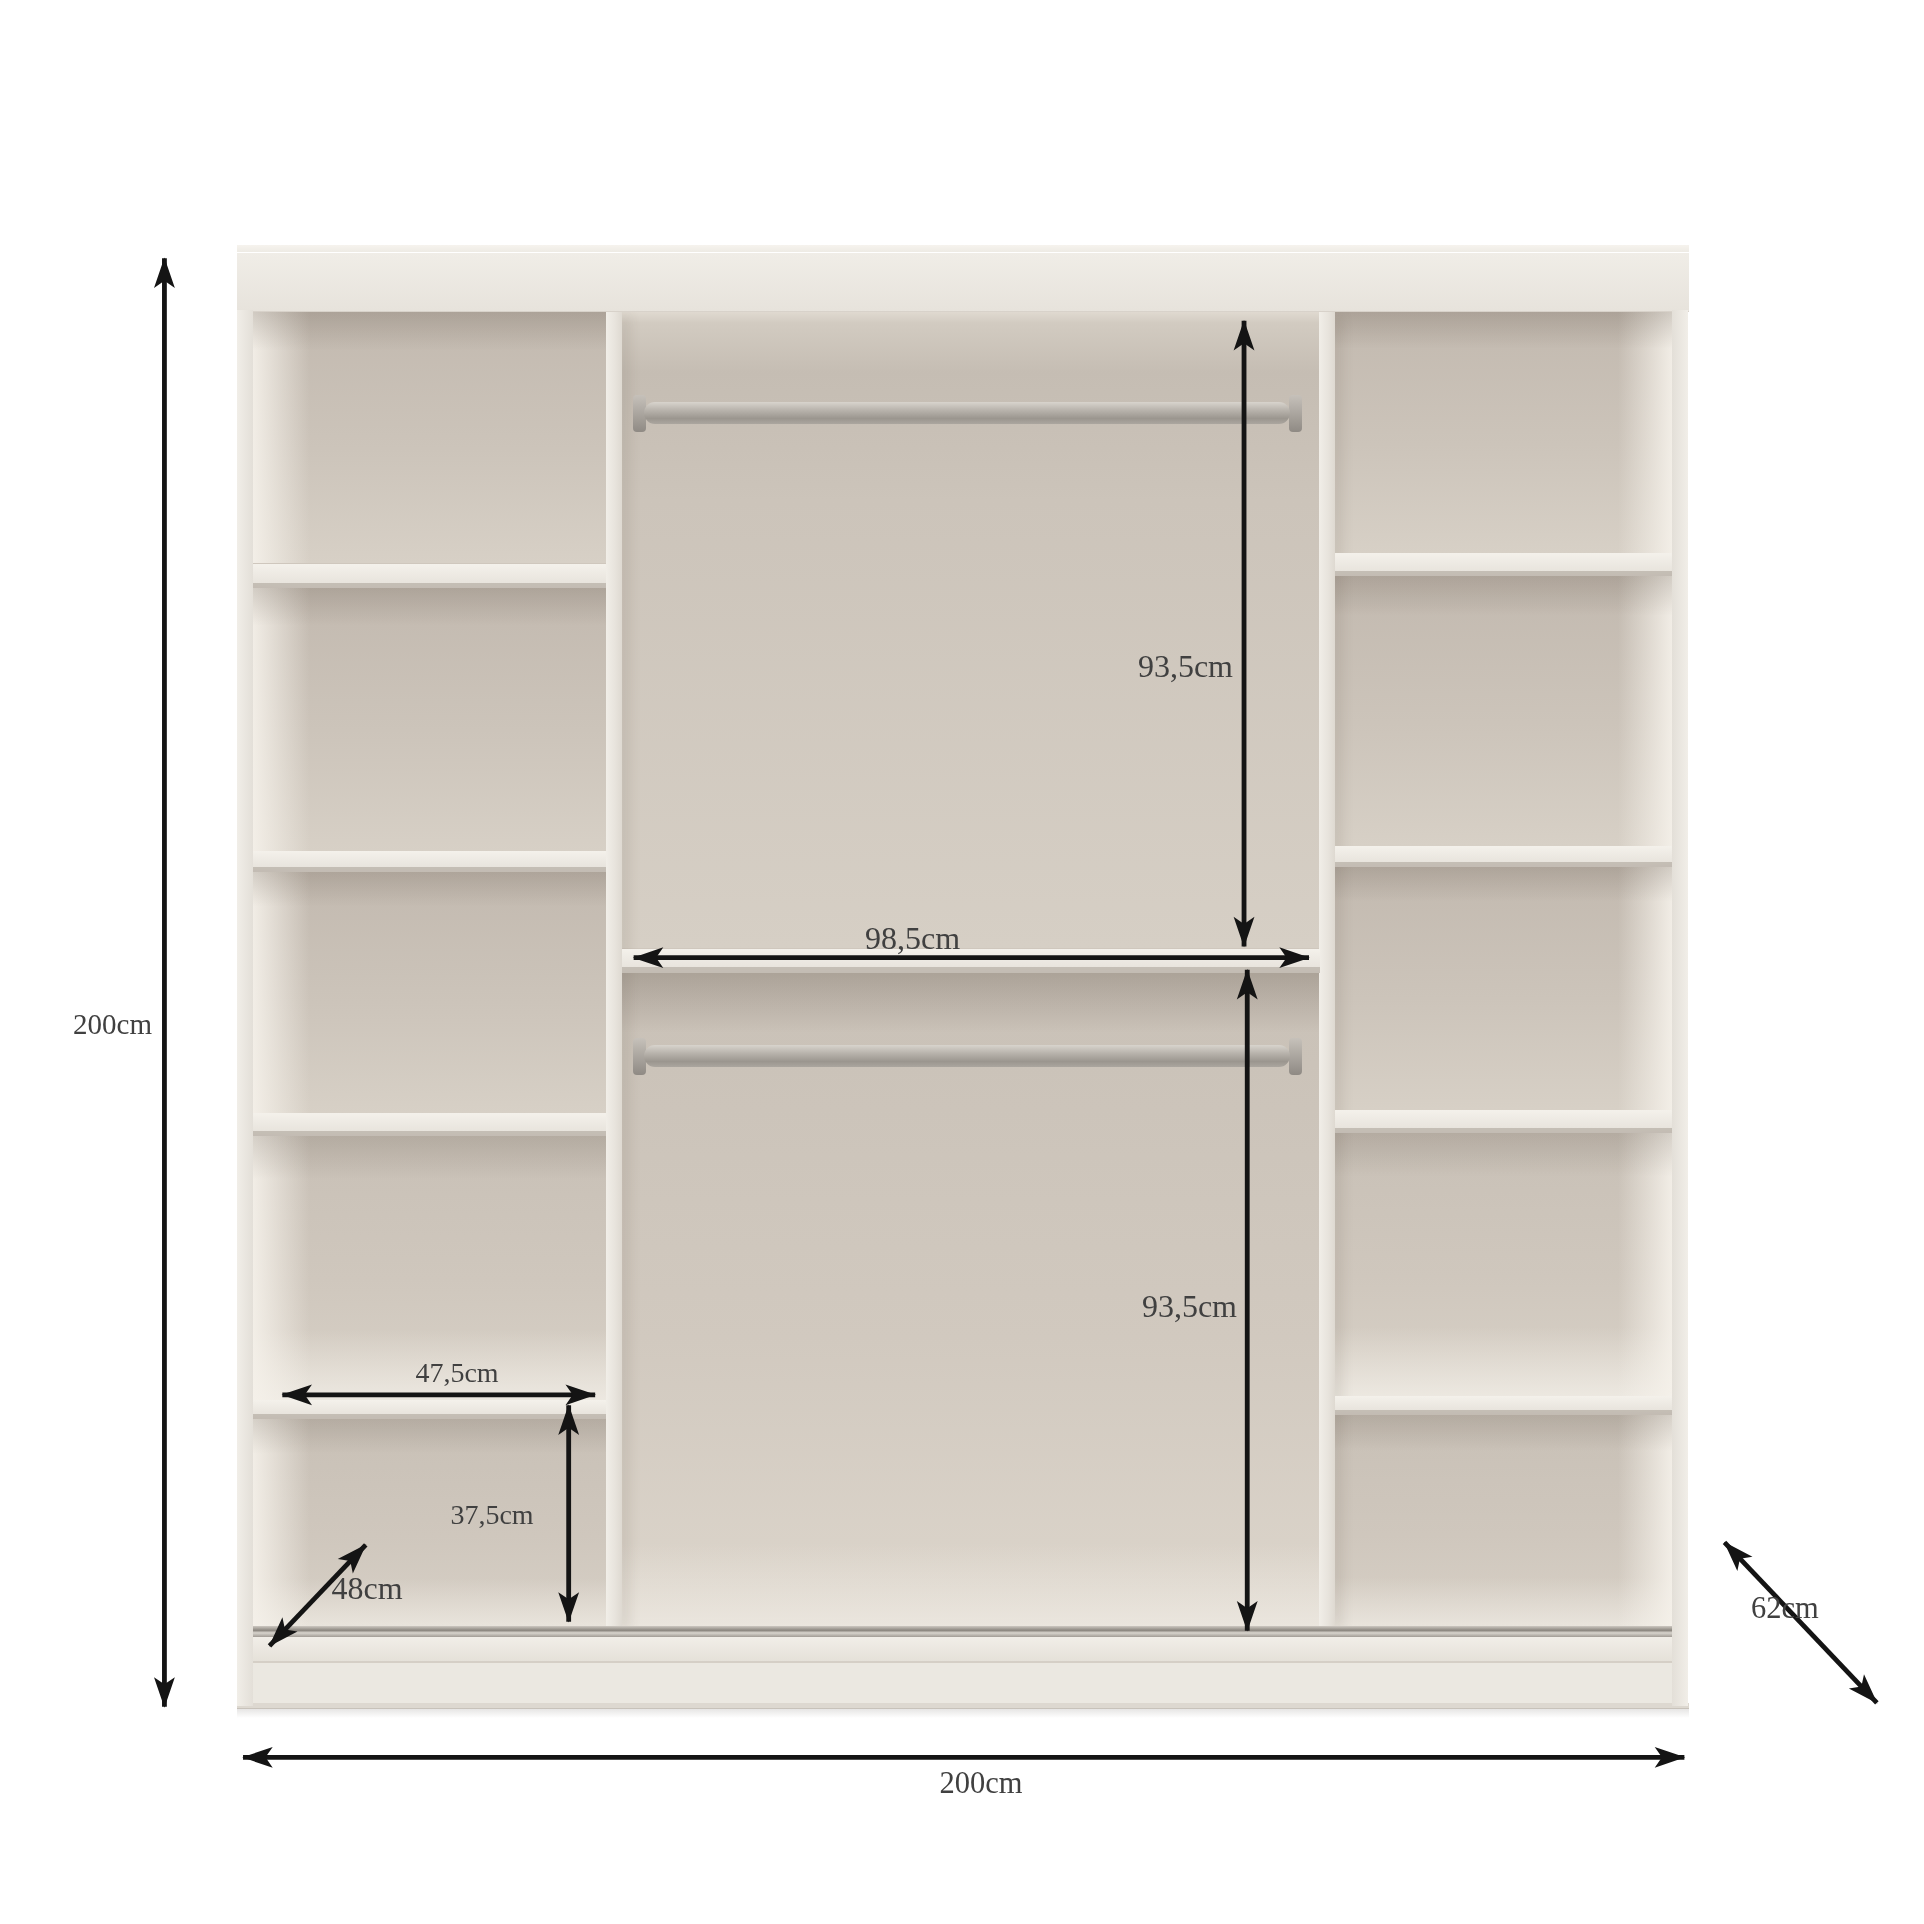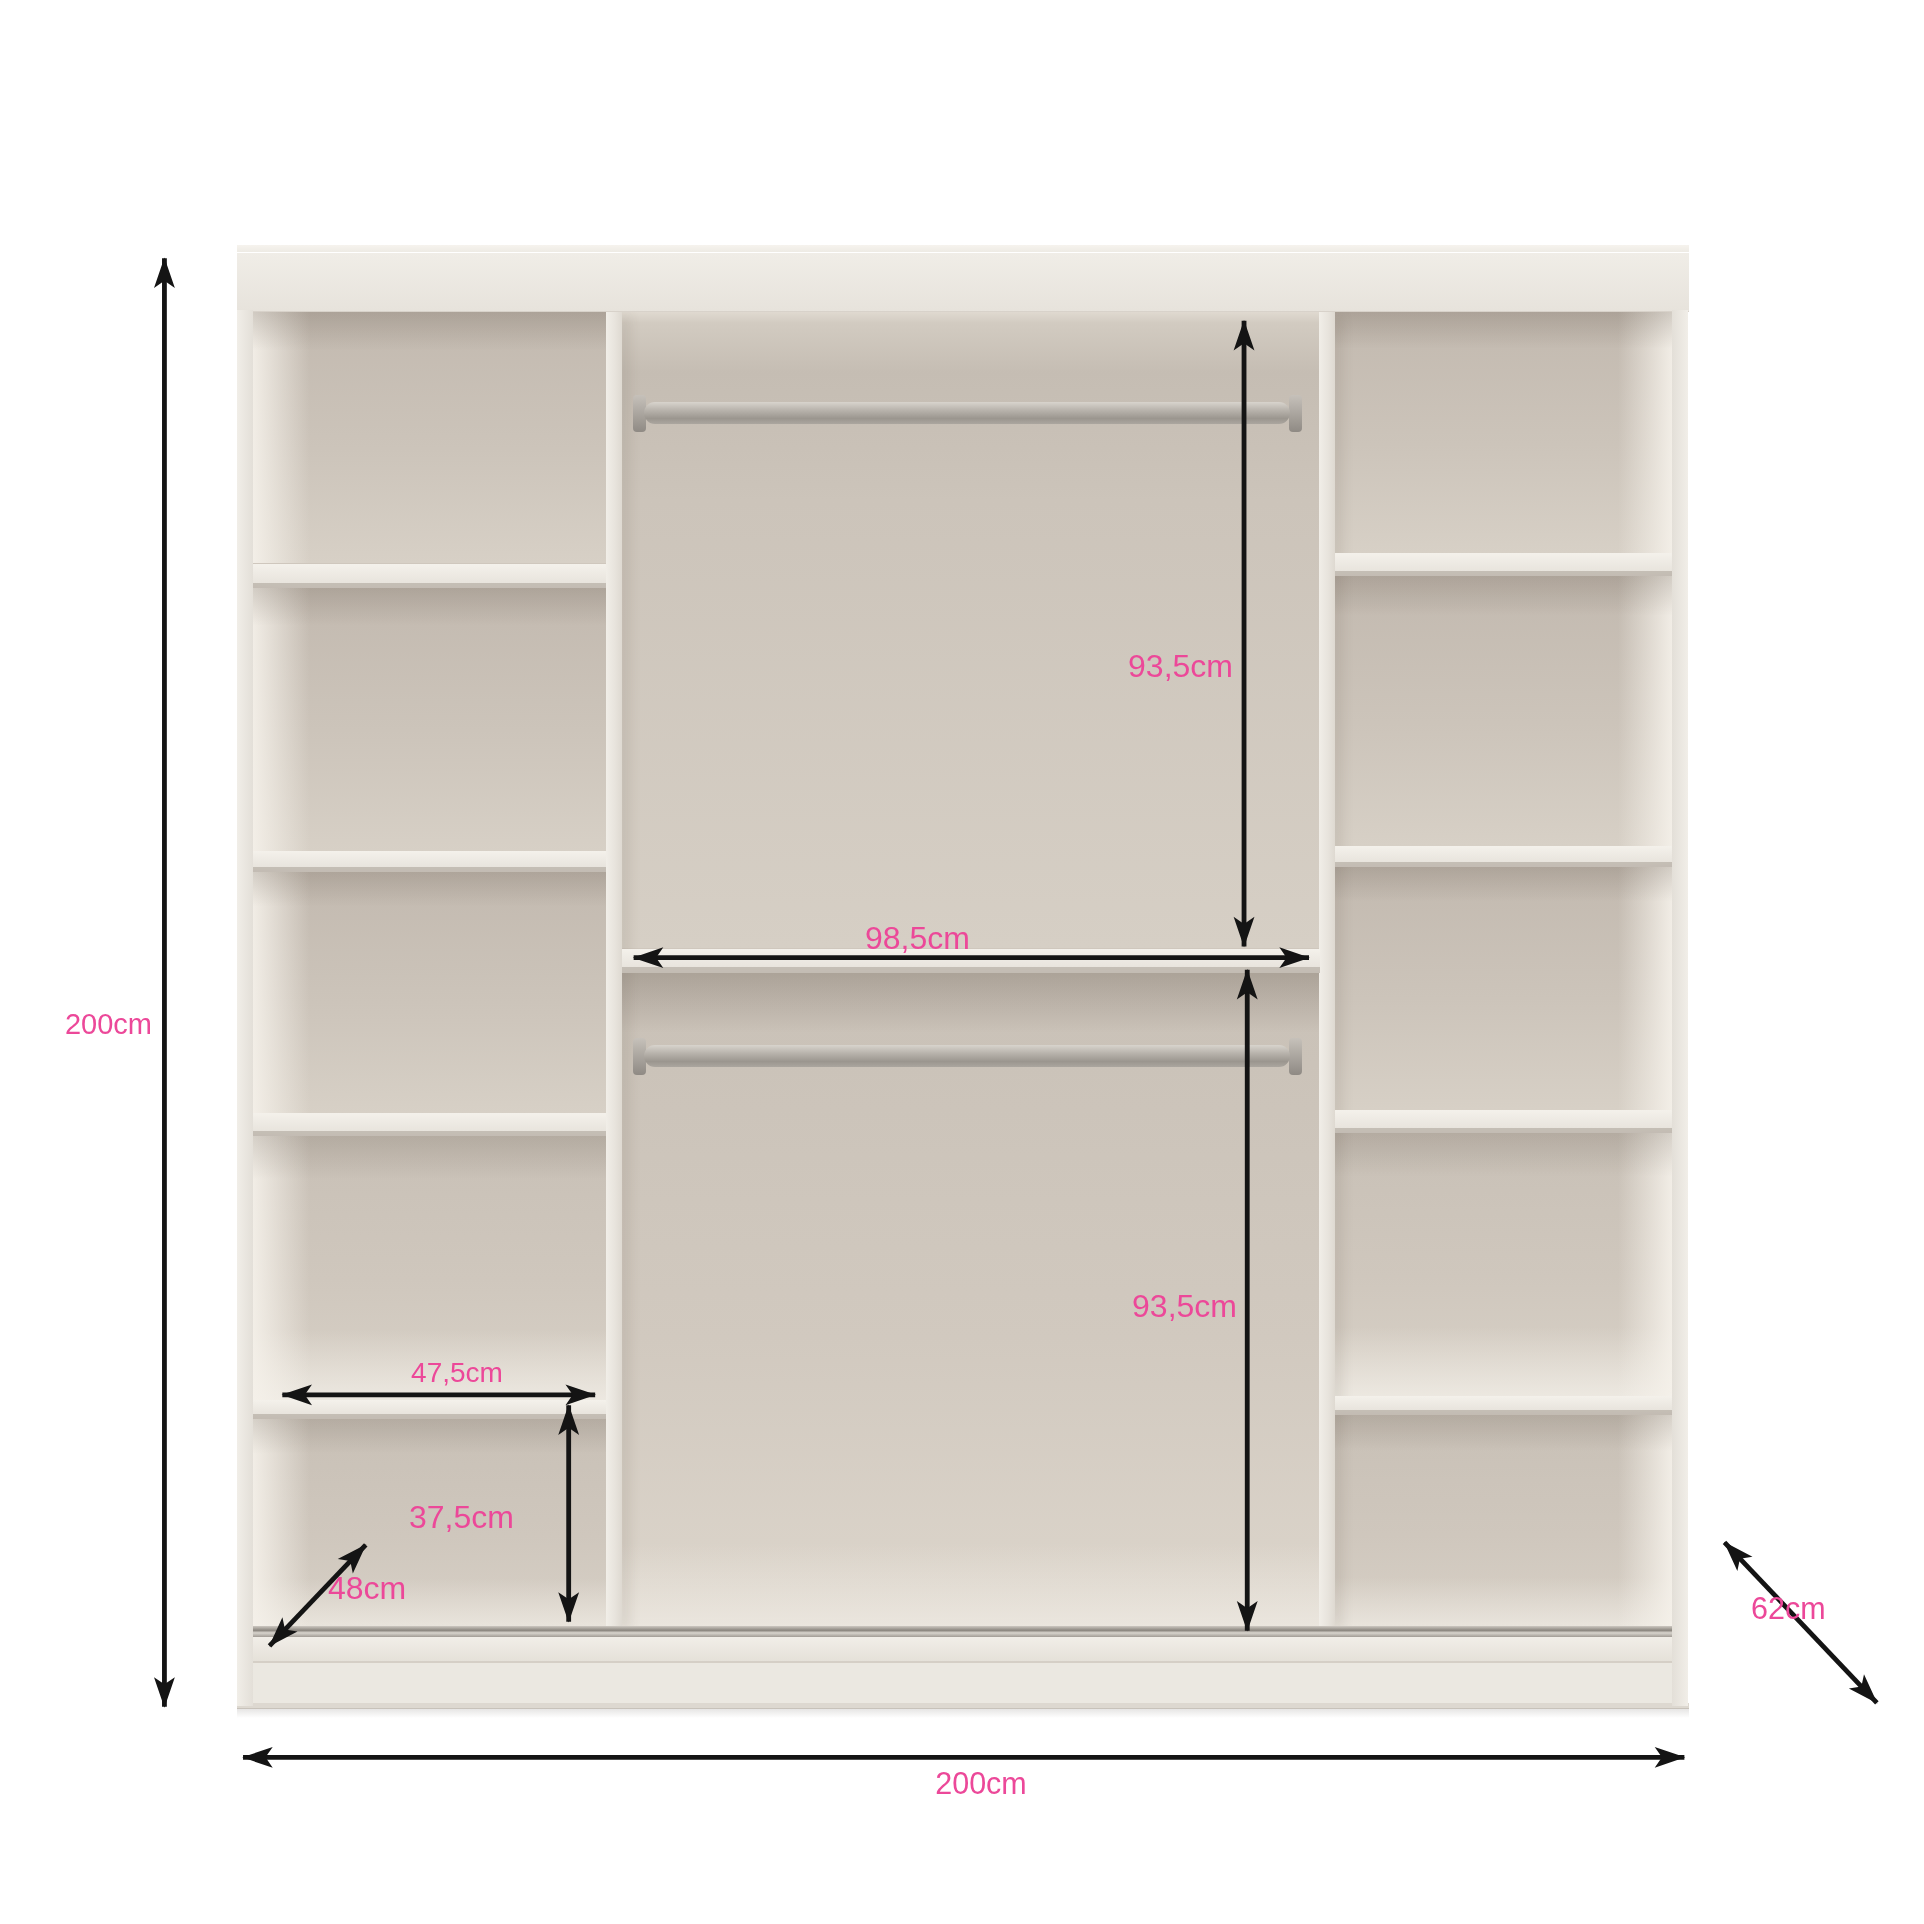--- a/index.html
+++ b/index.html
@@ -67,22 +67,22 @@
   .floor-edge{left:253px;top:1637px;width:1420px;height:24px;
     background:linear-gradient(180deg,#f1eee8,#e5e1d9);}
   .plinth{left:253px;top:1661px;width:1420px;height:42px;
     background:#ebe8e1;border-top:2.4px solid #d5cfc6;}
   .bottom-strip{left:237px;top:1703px;width:1452px;height:5.6px;background:#ddd8d0;}
   .floor-shadow{left:237px;top:1708px;width:1452px;height:9.6px;
     background:linear-gradient(180deg,rgba(60,52,44,.14),rgba(60,52,44,0));}
 
   
   svg.annot{position:absolute;left:0;top:0;z-index:10;pointer-events:none;}
-  .dim-label{position:absolute;z-index:11;color:#ec4899;line-height:1;
-    font-family:Liberation Sans, sans-serif;white-space:nowrap;}
+  .dim-label{position:absolute;z-index:11;color:#404040;line-height:1;
+    font-family:Liberation Serif, serif;white-space:nowrap;}
 </style>
 </head>
 <body>
 
 <div class="scene">
 
   <div class="abs interior"></div>
 
   <div class="cell" style="left:253px;top:310px;width:353px;height:253px;"></div>
   <div class="cell" style="left:253px;top:583px;width:353px;height:268px;"></div>
@@ -149,18 +149,18 @@
       <line x1="1551" y1="400" x2="1551" y2="1180" marker-start="url(#ah)" marker-end="url(#ah)"></line>
       <line x1="1555" y1="1209" x2="1555" y2="2033" marker-start="url(#ah)" marker-end="url(#ah)"></line>
     </g>
   </svg>
 
   <span class="dim-label" style="left:24px;top:1010px;width:128px;text-align:right;font-size:29px;">200cm</span>
   <span class="dim-label" style="left:885px;top:1768px;width:192px;text-align:center;font-size:30.5px;">200cm</span>
   <span class="dim-label" style="left:1751px;top:1593px;font-size:30.5px;">62cm</span>
   <span class="dim-label" style="left:309px;top:1572px;width:116px;text-align:center;font-size:32px;">48cm</span>
   <span class="dim-label" style="left:383px;top:1359px;width:148px;text-align:center;font-size:28px;">47,5cm</span>
-  <span class="dim-label" style="left:409px;top:1501px;width:138px;text-align:left;font-size:32px;">37,5cm</span>
+  <span class="dim-label" style="left:423px;top:1501px;width:138px;text-align:center;font-size:28px;">37,5cm</span>
   <span class="dim-label" style="left:865px;top:922px;width:148px;text-align:left;font-size:32px;">98,5cm</span>
   <span class="dim-label" style="left:1103px;top:650px;width:130px;text-align:right;font-size:32px;">93,5cm</span>
   <span class="dim-label" style="left:1107px;top:1290px;width:130px;text-align:right;font-size:32px;">93,5cm</span>
 </div>
 
 
 </body></html>

